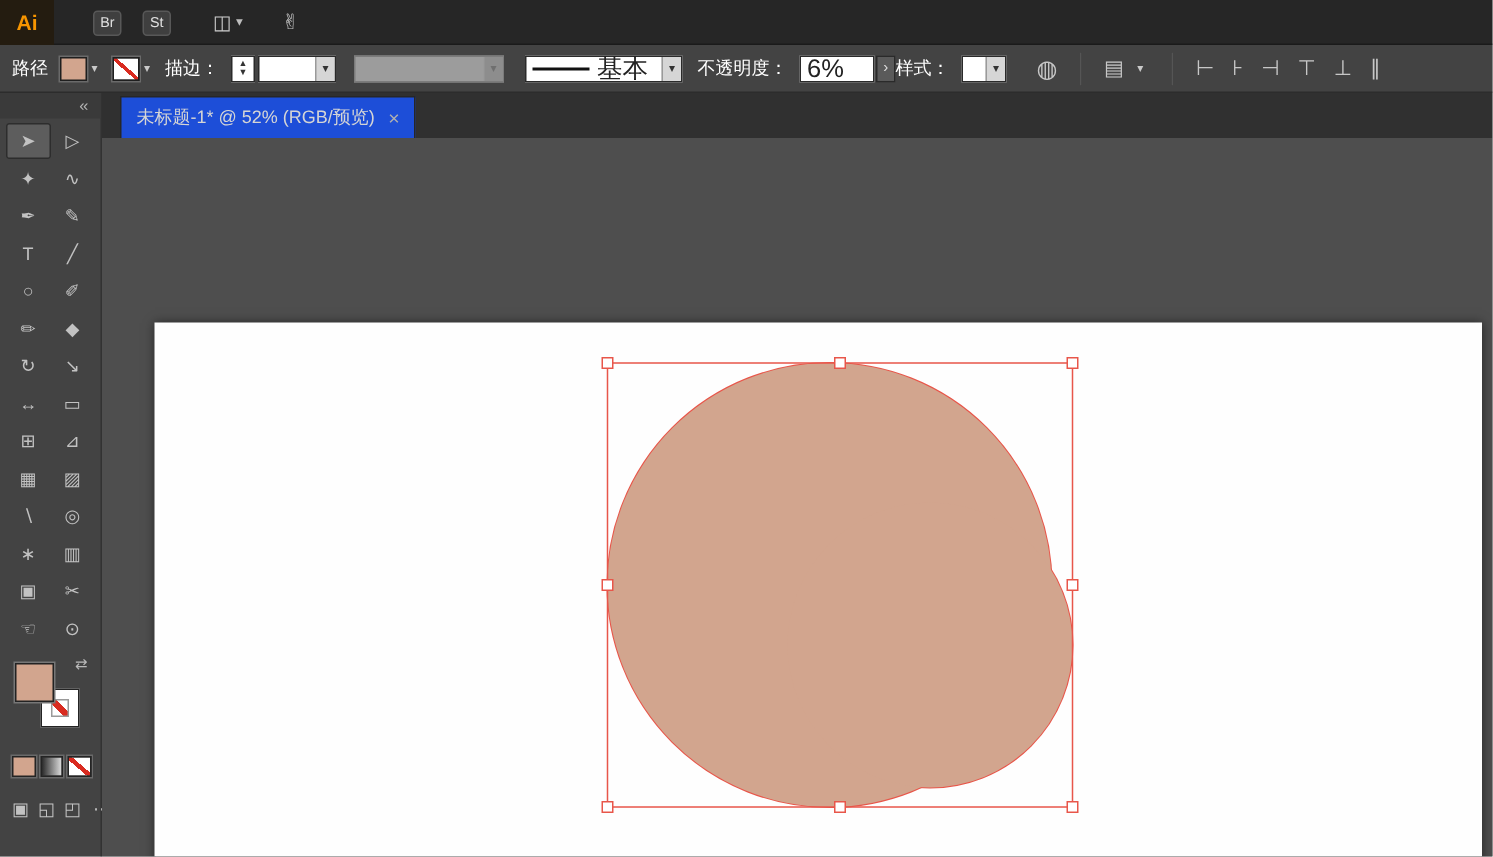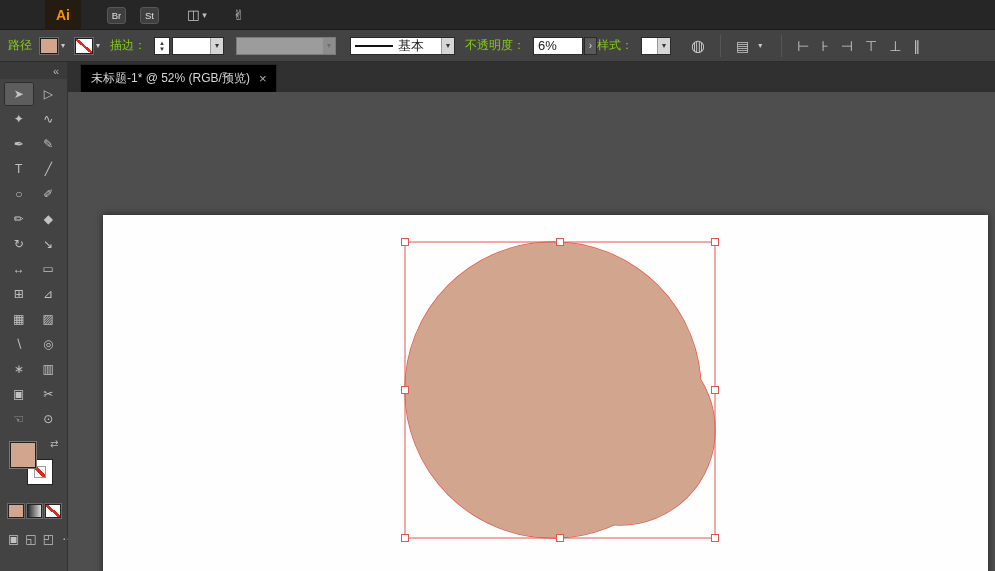--- a/index.html
+++ b/index.html
@@ -1,39 +1,39 @@
 <!DOCTYPE html>
 <html><head>
 <meta charset="utf-8">
 <style>
   * { box-sizing: border-box; margin: 0; padding: 0; }
   html,body { width:995px; height:571px; overflow:hidden; }
   body { font-family:"Liberation Sans","DejaVu Sans",sans-serif; background:#4e4e4e; position:relative; }
   .app { position:absolute; inset:0; }
 
   
-  .menubar { position:absolute; left:0; top:0; width:995px; height:30px; background:#262626; display:flex; align-items:center; border-bottom:1px solid #1a1a1a;padding-left:45px; }
+  .menubar { position:absolute; left:0; top:0; width:995px; height:30px; background:#262626; display:flex; align-items:center; border-bottom:1px solid #1a1a1a; }
   .logo { width:36px; height:30px; display:flex; align-items:center; justify-content:center; background:#241c10; color:#f79500; font-weight:bold; font-size:14px; }
   .menu-items { display:flex; align-items:center; height:100%; }
   .menu-item { color:#d6d6d6; font-size:12.5px; padding:0 11px; line-height:30px; cursor:default; }
   .mb-right { display:flex; align-items:center; margin-left:26px; gap:8px; }
   .badge { display:inline-flex; align-items:center; justify-content:center; width:19px; height:17px; background:#3f3f3f; border:1px solid #585858; border-radius:3px; color:#e0e0e0; font-size:9.5px; margin-right:14px; }
   .ws { color:#c9c9c9; font-size:13px; display:inline-flex; align-items:center; gap:3px; margin-left:6px; }
   .ws .caret { font-size:9px; color:#bdbdbd; }
   .handico { color:#c9c9c9; font-size:14px; margin-left:18px; }
 
   
   .controlbar { position:absolute; left:0; top:30px; width:995px; height:32px; background:#434343; border-bottom:1px solid #2c2c2c; display:flex; align-items:center; padding:0 8px; color:#d8d8d8; font-size:12px; }
-  .ctl-label { margin-right:8px; color:#84cc16; }
+  .ctl-label { margin-right:8px; color:#ffffff; }
   .sw { width:18px; height:16px; border:1px solid #1f1f1f; box-shadow:0 0 0 1px #6a6a6a; }
   .sw-none { background:linear-gradient(to top right,#ffffff 44%,#d92b20 44%,#d92b20 56%,#ffffff 56%); }
   .mini-caret { font-size:8px; color:#c9c9c9; margin:0 10px 0 3px; }
   .spinbox { width:16px; height:18px; background:#fff; border:1px solid #2a2a2a; display:flex; flex-direction:column; align-items:center; justify-content:center; color:#333; font-size:6px; line-height:6px; }
   .combo { height:18px; background:#fff; border:1px solid #2a2a2a; display:flex; align-items:center; }
-  .combo .cfield { flex:1; padding:0 4px; color:#222; font-size:13px; display:flex; align-items:center; gap:5px; }
+  .combo .cfield { flex:1; padding:0 4px; color:#222; font-size:17px; display:flex; align-items:center; gap:5px; }
   .combo .cbtn { width:13px; height:100%; background:#d6d6d6; border-left:1px solid #9a9a9a; display:flex; align-items:center; justify-content:center; color:#333; font-size:8px; }
   .combo.disabled { background:#9c9c9c; border-color:#7b7b7b; }
   .combo.disabled .cbtn { background:#8d8d8d; color:#6f6f6f; }
   .blackline { display:inline-block; width:38px; border-top:2px solid #111; }
   .flyout-btn { width:13px; height:18px; margin-left:1px; background:#5a5a5a; border:1px solid #2a2a2a; color:#ddd; display:flex; align-items:center; justify-content:center; font-size:10px; }
   .vsep { width:1px; height:22px; background:#2e2e2e; border-right:1px solid #555; margin:0 9px; }
   .ctl-icon { color:#c7c7c7; font-size:14px; padding:0 6px; }
   .align-group { display:flex; align-items:center; }
 
   
@@ -51,21 +51,21 @@
       border:1px solid #232323; box-shadow:inset 0 0 0 6px #fff, inset 0 0 0 7px #9a9a9a; }
   .mode-row { display:flex; gap:3px; padding:8px 6px 0 8px; }
   .mode-btn { width:16px; height:14px; border:1px solid #242424; box-shadow:0 0 0 1px #6a6a6a; }
   .mode-gradient { background:linear-gradient(to right,#2b2b2b,#dcdcdc); }
   .mode-none { background:linear-gradient(to top right,#fff 42%,#d92b20 42%,#d92b20 58%,#fff 58%); }
   .draw-row { display:flex; align-items:center; gap:6px; padding:14px 6px 0 8px; color:#c2c2c2; font-size:12px; }
   .draw-row .more { margin-left:2px; font-size:12px; color:#bdbdbd; }
 
   
   .tabbar { position:absolute; left:68px; top:62px; width:927px; height:30px; background:#303030; display:flex; align-items:flex-end; }
-  .doc-tab { margin-left:12px; height:28px; background:#000000; border:1px solid #272727; border-bottom:none; display:flex; align-items:center; padding:0 10px; color:#d5d5d5; font-size:12px; gap:9px; }
+  .doc-tab { margin-left:12px; height:28px; background:#1d4ed8; border:1px solid #272727; border-bottom:none; display:flex; align-items:center; padding:0 10px; color:#d5d5d5; font-size:12px; gap:9px; }
   .tab-close { color:#b0b0b0; font-size:13px; }
 
   
   .canvas { position:absolute; left:68px; top:92px; width:927px; height:479px; background:#4e4e4e; overflow:hidden; }
   .artboard { position:absolute; left:35px; top:123px; width:885px; height:500px; background:#fefefe; box-shadow:0 0 7px rgba(0,0,0,0.55); }
   .artboard svg { position:absolute; left:0; top:0; }
 </style>
 </head>
 <body>
 

